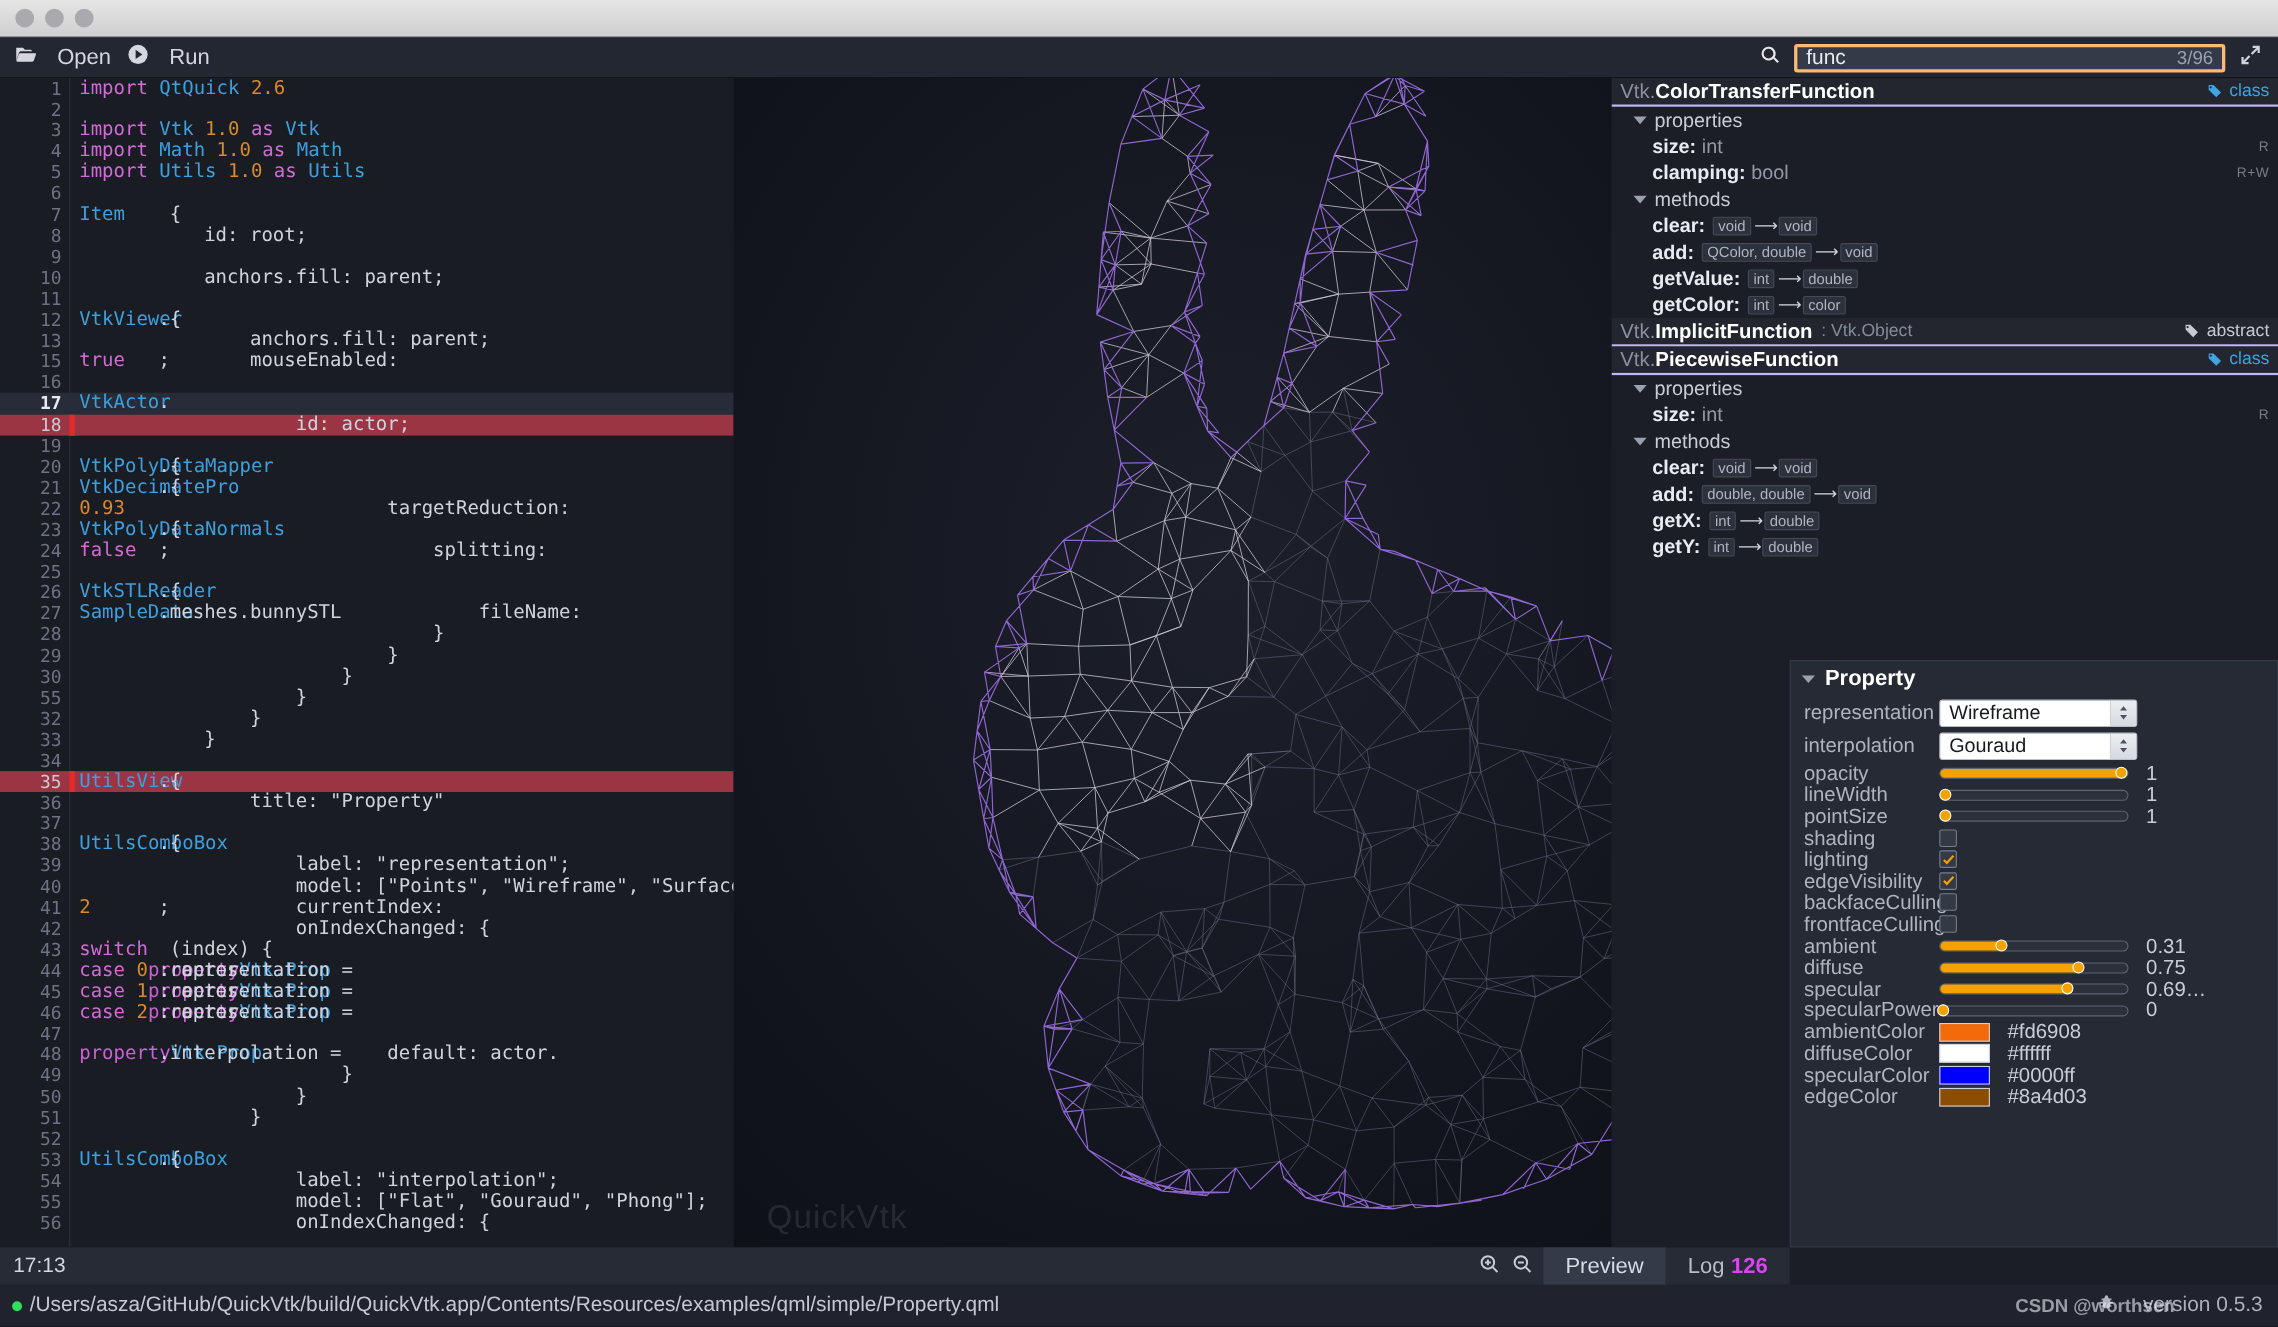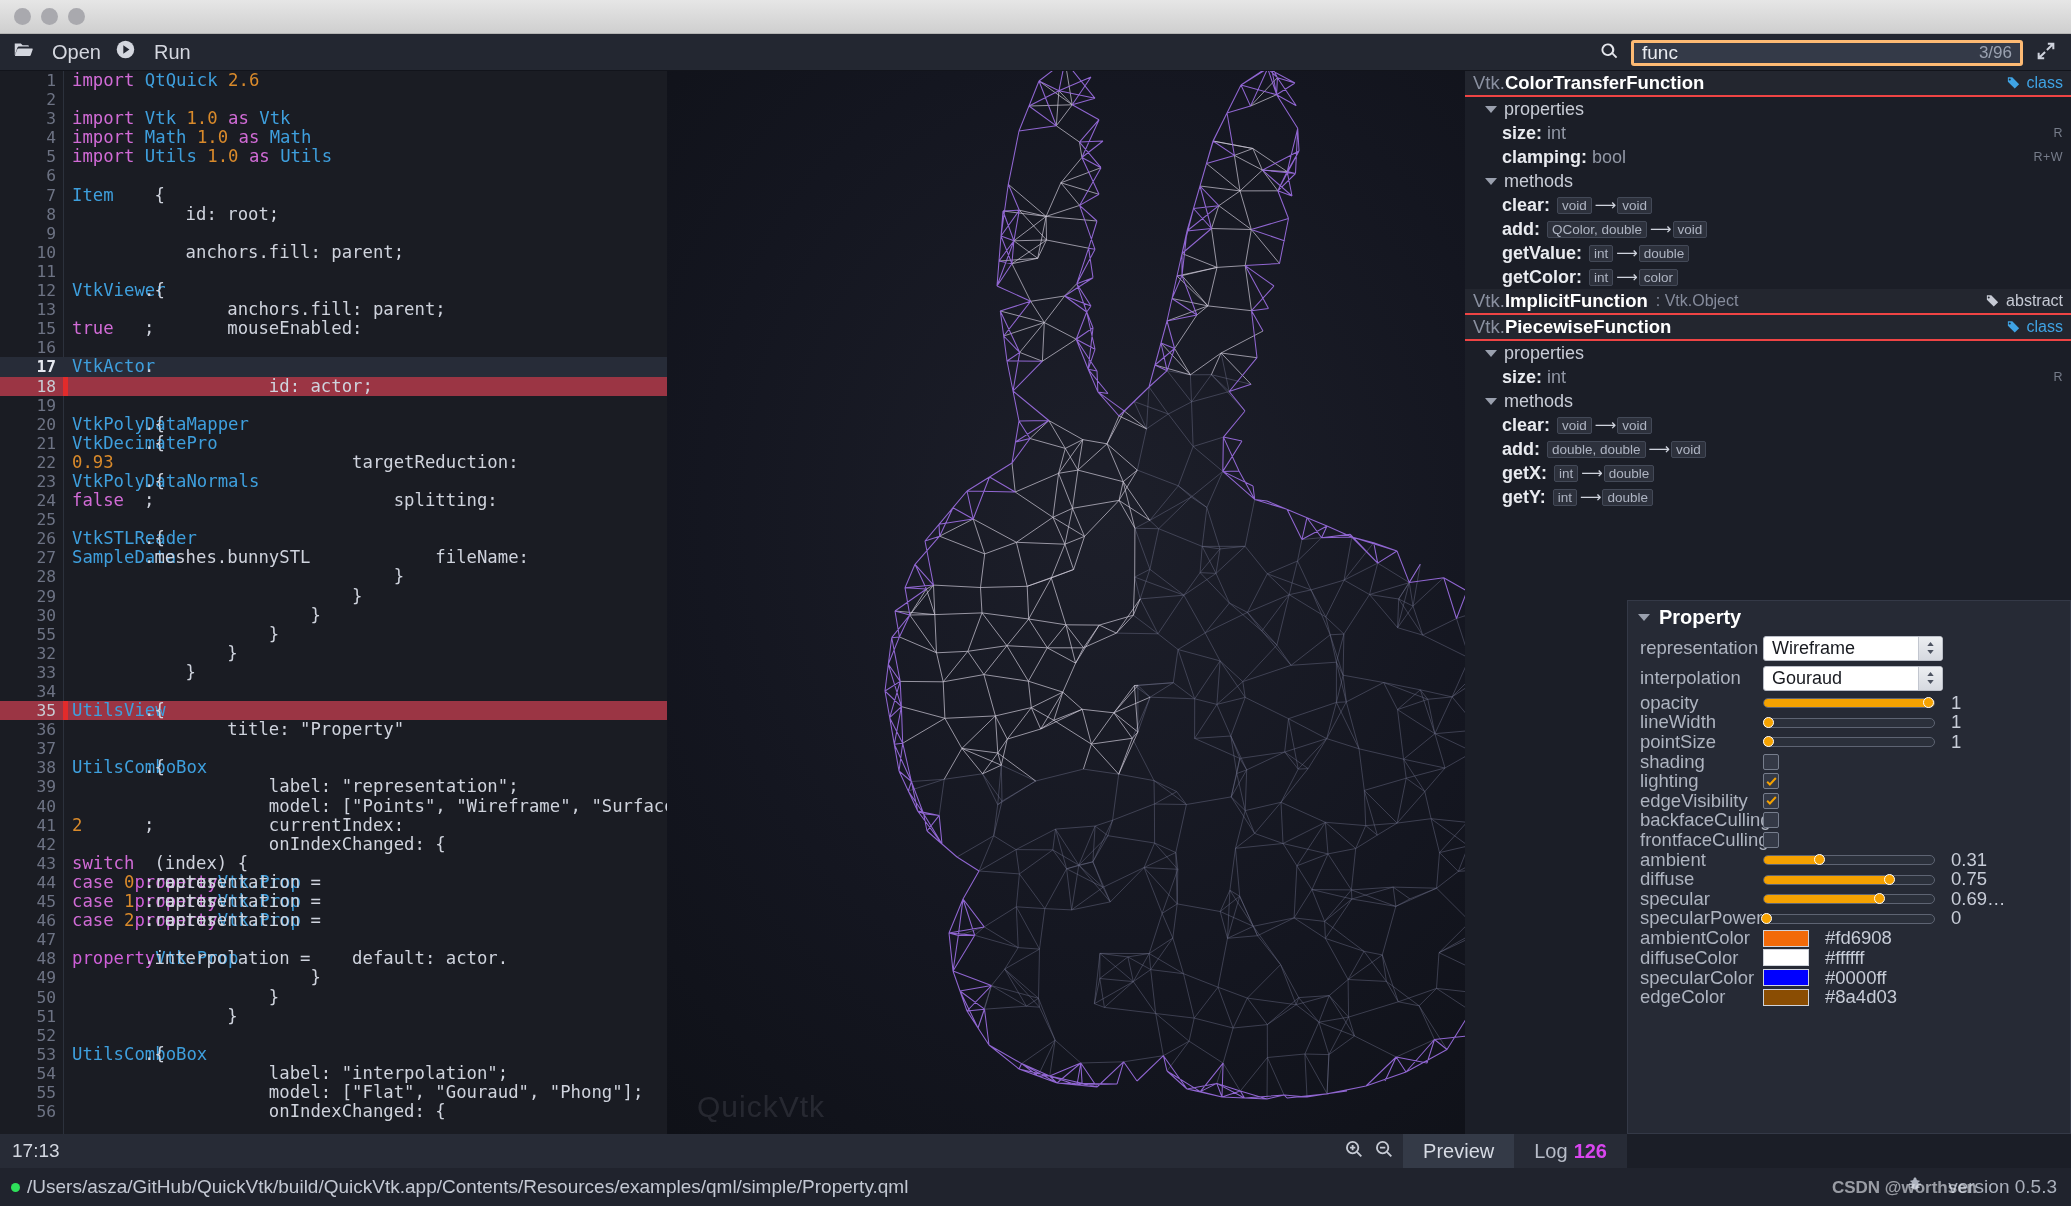--- a/index.html
+++ b/index.html
@@ -90,21 +90,21 @@
     position: absolute; left: 30px; bottom: 10px;
     font-size: 30px; color: rgba(190,195,210,0.13); letter-spacing: 1px;
   }
 
   
   .docpanel {
     position: absolute; left: 1465px; top: 71px; width: 606px; height: 1063px;
     background: #1b1e27; color: #c8ccd6; overflow: hidden;
   }
   .cls-hdr {
-    height: 26px; background: #23262f; border-bottom: 2px solid #ef4444;
+    height: 26px; background: #23262f; border-bottom: 2px solid #c4b5fd;
     display: flex; align-items: center; padding: 0 8px;
     font-size: 18.5px;
   }
   .cls-ns { color: #8a90a0; }
   .cls-nm { color: #ffffff; font-weight: bold; }
   .cls-base { color: #868c9c; font-size: 16px; margin-left: 8px; }
   .cls-tag { margin-left: auto; display: flex; align-items: center; gap: 6px; color: #3fa3e4; font-size: 16px; }
   .cls-tag.abs { color: #c6cad4; }
   .tag-ico { width: 15px; height: 15px; }
   .sect {

